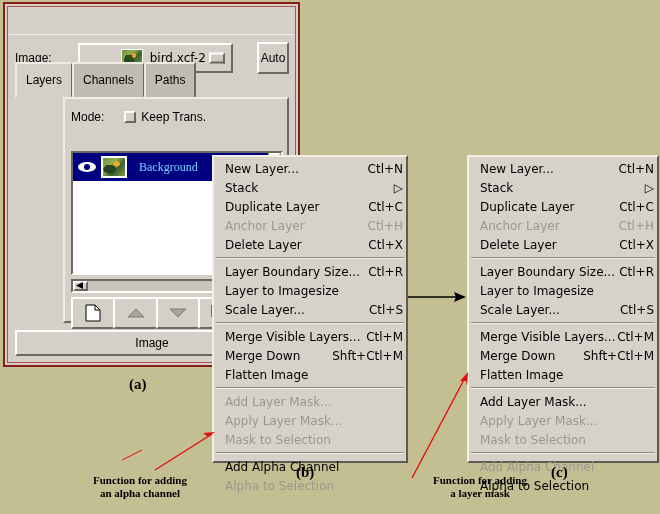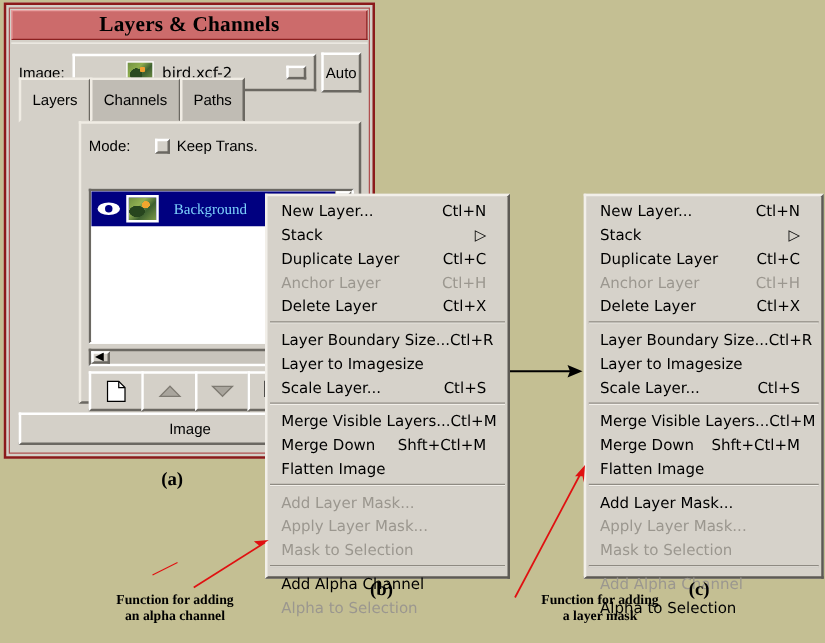--- a/index.html
+++ b/index.html
@@ -35,21 +35,21 @@
     font-size:17px; font-weight:bold; color:#000;
     letter-spacing:.2px;
   }
   .body-area{
     position:absolute; left:4px; top:30px; right:4px; bottom:4px;
     background:#d4d0c8;
     border-top:1px solid #f2efe9;
     box-sizing:border-box;
   }
   
-  .image-row{position:absolute;left:6px;top:6px;right:5px;height:33px;display:flex;align-items:center;}
+  .image-row{position:absolute;left:6px;top:6px;right:5px;height:33px;display:flex;align-items:center;gap:20px;}
   .image-lbl{font-size:12px;color:#000;margin-right:6px;}
   .optmenu{
     flex:1; height:30px; background:#d4d0c8;
     border:2px solid; border-color:#fff #6b6862 #6b6862 #fff;
     display:flex;align-items:center;position:relative;box-sizing:border-box;padding-left:36px;
   }
   .thumb{
     width:22px;height:18px;margin-left:5px;
     border:1px solid #fff;
     background:
@@ -157,21 +157,21 @@
   
   .menu{
     position:absolute; background:#d6d2ca;
     border:2px solid; border-color:#f2efe9 #5d5a54 #5d5a54 #f2efe9;
     box-sizing:border-box; padding:2px 0;
   }
   #menu-b{left:212px;top:155px;width:196px;height:308px;}
   #menu-c{left:467px;top:155px;width:192px;height:308px;}
   .mi{
     height:19px; display:flex; align-items:center; justify-content:space-between;
-    padding:0 17px 0 11px; font-size:12px; color:#000;
+    padding:0 3px 0 11px; font-size:12px; color:#000;
     font-family:"DejaVu Sans",sans-serif; white-space:nowrap;
   }
   .mi.dis{color:#9b978f;}
   .mi .acc{font-size:12px;}
   .sep{height:1px;background:#8e8a82;margin:3px 2px 3px 2px;border-bottom:1px solid #f2efe9;}
   .submark{font-size:11px;}
   
   .caption{
     position:absolute; font-family:"Liberation Serif", serif;
     font-size:11px; font-weight:bold; color:#000; text-align:center; line-height:1.15;
@@ -181,23 +181,20 @@
     font-size:15px; font-weight:bold; color:#000;
   }
   svg.overlay{position:absolute;left:0;top:0;width:660px;height:514px;pointer-events:none;}
 </style>
 </head>
 <body>
 
 <div class="dialog">
   <div class="dlg-inner"></div>
 
-  <div class="titlebar">
-    <span>Layers &amp; Channels</span>
-  </div>
 
   <div class="body-area">
 
     <div class="image-row">
       <div class="image-lbl">Image:</div>
       <div class="optmenu">
         <div class="thumb"></div>
         <div class="lbl">bird.xcf-2</div>
         <div class="mini-box"></div>
       </div>

